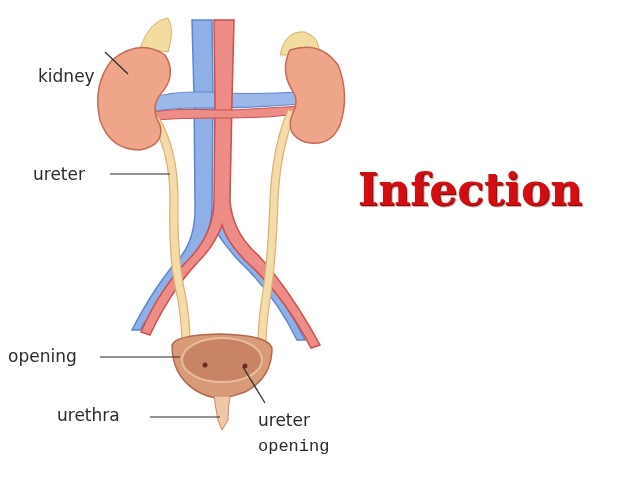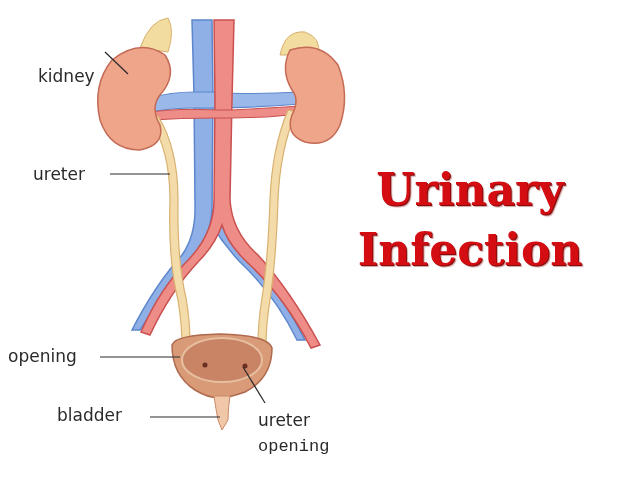--- a/index.html
+++ b/index.html
@@ -53,20 +53,19 @@
     <line x1="110" y1="174" x2="170" y2="174"></line>
     <line x1="100" y1="357" x2="180" y2="357"></line>
     <line x1="150" y1="417" x2="220" y2="417"></line>
     <line x1="243" y1="367" x2="265" y2="403"></line>
   </g>
 </svg>
 
 <div class="label" style="left:38px;top:34px;margin-top:32px;">kidney</div>
 <div class="label" style="left:33px;top:164px;">ureter</div>
 <div class="label" style="left:8px;top:346px;">opening</div>
-<div class="label" style="left:57px;top:405px;">bladder</div>
+<div class="label" style="left:57px;top:405px;">urethra</div>
 <div class="label" style="left:258px;top:410px;">ureter</div>
 <div class="label" style="left:258px;top:437px;font-family:Liberation Mono, monospace;">opening</div>
 
 <div class="title">
-  <div>Urinary</div>
   <div>Infection</div>
 </div>
 
 </body></html>

